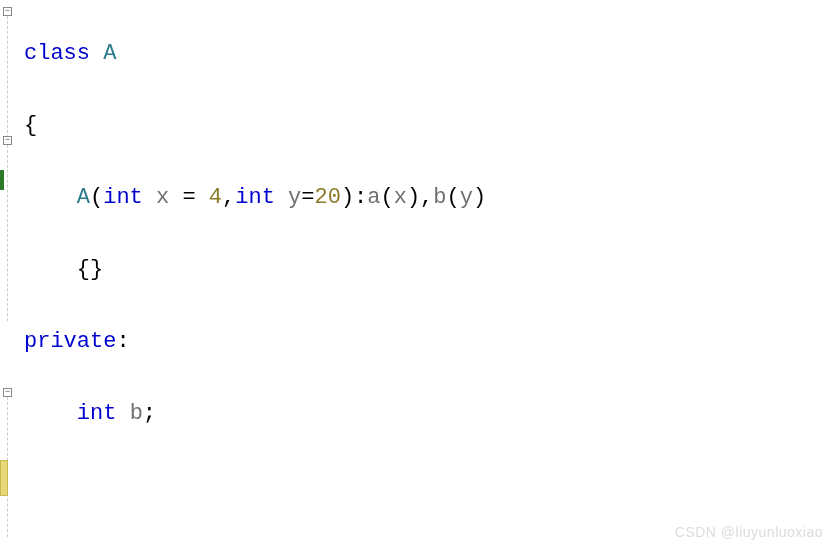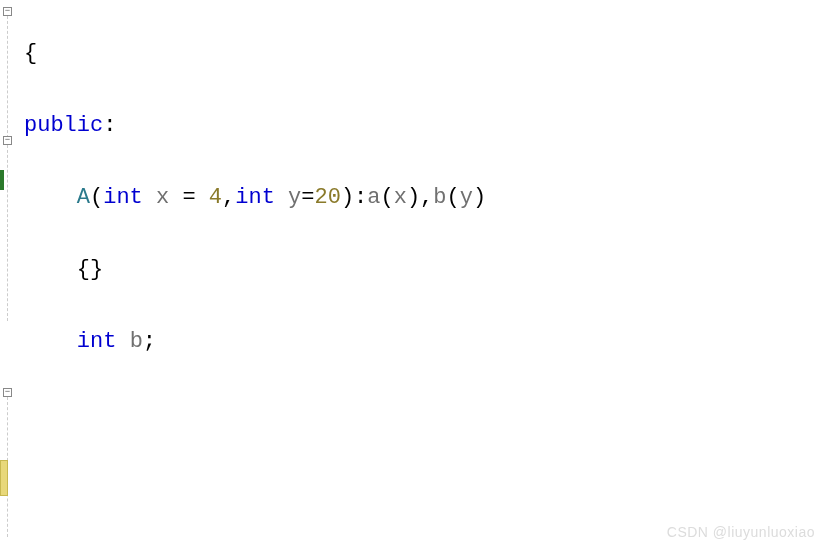--- a/index.html
+++ b/index.html
@@ -60,21 +60,21 @@
     white-space: pre;
   }
   .line { height: 36px; }
   .kw { color: #0000d0; font-weight: 500; }
   .type { color: #2b7a8c; }
   .var { color: #707070; }
   .num { color: #8a7a2a; }
   .txt { color: #000; }
   .watermark {
     position: absolute;
-    right: 18px;
+    right: 10px;
     bottom: 6px;
     font-family: Arial, sans-serif;
     font-size: 14px;
     color: #dcdcdc;
     letter-spacing: 0.5px;
   }
 </style>
 </head>
 <body>
 
@@ -84,24 +84,25 @@
     <div class="fold-line" style="top:16px; height:132px;"></div>
     <div class="fold-minus" style="top:136px;">−</div>
     <div class="fold-line" style="top:145px; height:176px;"></div>
     <div class="green-bar" style="top:170px; height:20px;"></div>
     <div class="fold-minus" style="top:388px;">−</div>
     <div class="fold-line" style="top:397px; height:140px;"></div>
     <div class="yellow-bar" style="top:460px; height:36px;"></div>
   </div>
 
   <div class="code">
+<div class="line"><span class="kw">class</span> <span class="type">A</span></div>
 <div class="line"><span class="txt">{</span></div>
-<div class="line"><span class="kw">public</span><span class="txt">:</span></div>
 <div class="line">    <span class="type">A</span><span class="txt">(</span><span class="kw">int</span> <span class="var">x</span><span class="txt"> = </span><span class="num">4</span><span class="txt">,</span><span class="kw">int</span> <span class="var">y</span><span class="txt">=</span><span class="num">20</span><span class="txt">)</span><span class="txt">:</span><span class="var">a</span><span class="txt">(</span><span class="var">x</span><span class="txt">)</span><span class="txt">,</span><span class="var">b</span><span class="txt">(</span><span class="var">y</span><span class="txt">)</span></div>
 <div class="line">    <span class="txt">{}</span></div>
+<div class="line"><span class="kw">private</span><span class="txt">:</span></div>
 <div class="line">    <span class="kw">int</span> <span class="var">b</span><span class="txt">;</span></div>
 
 
 
 
 
 
   </div>
 </div>
 

